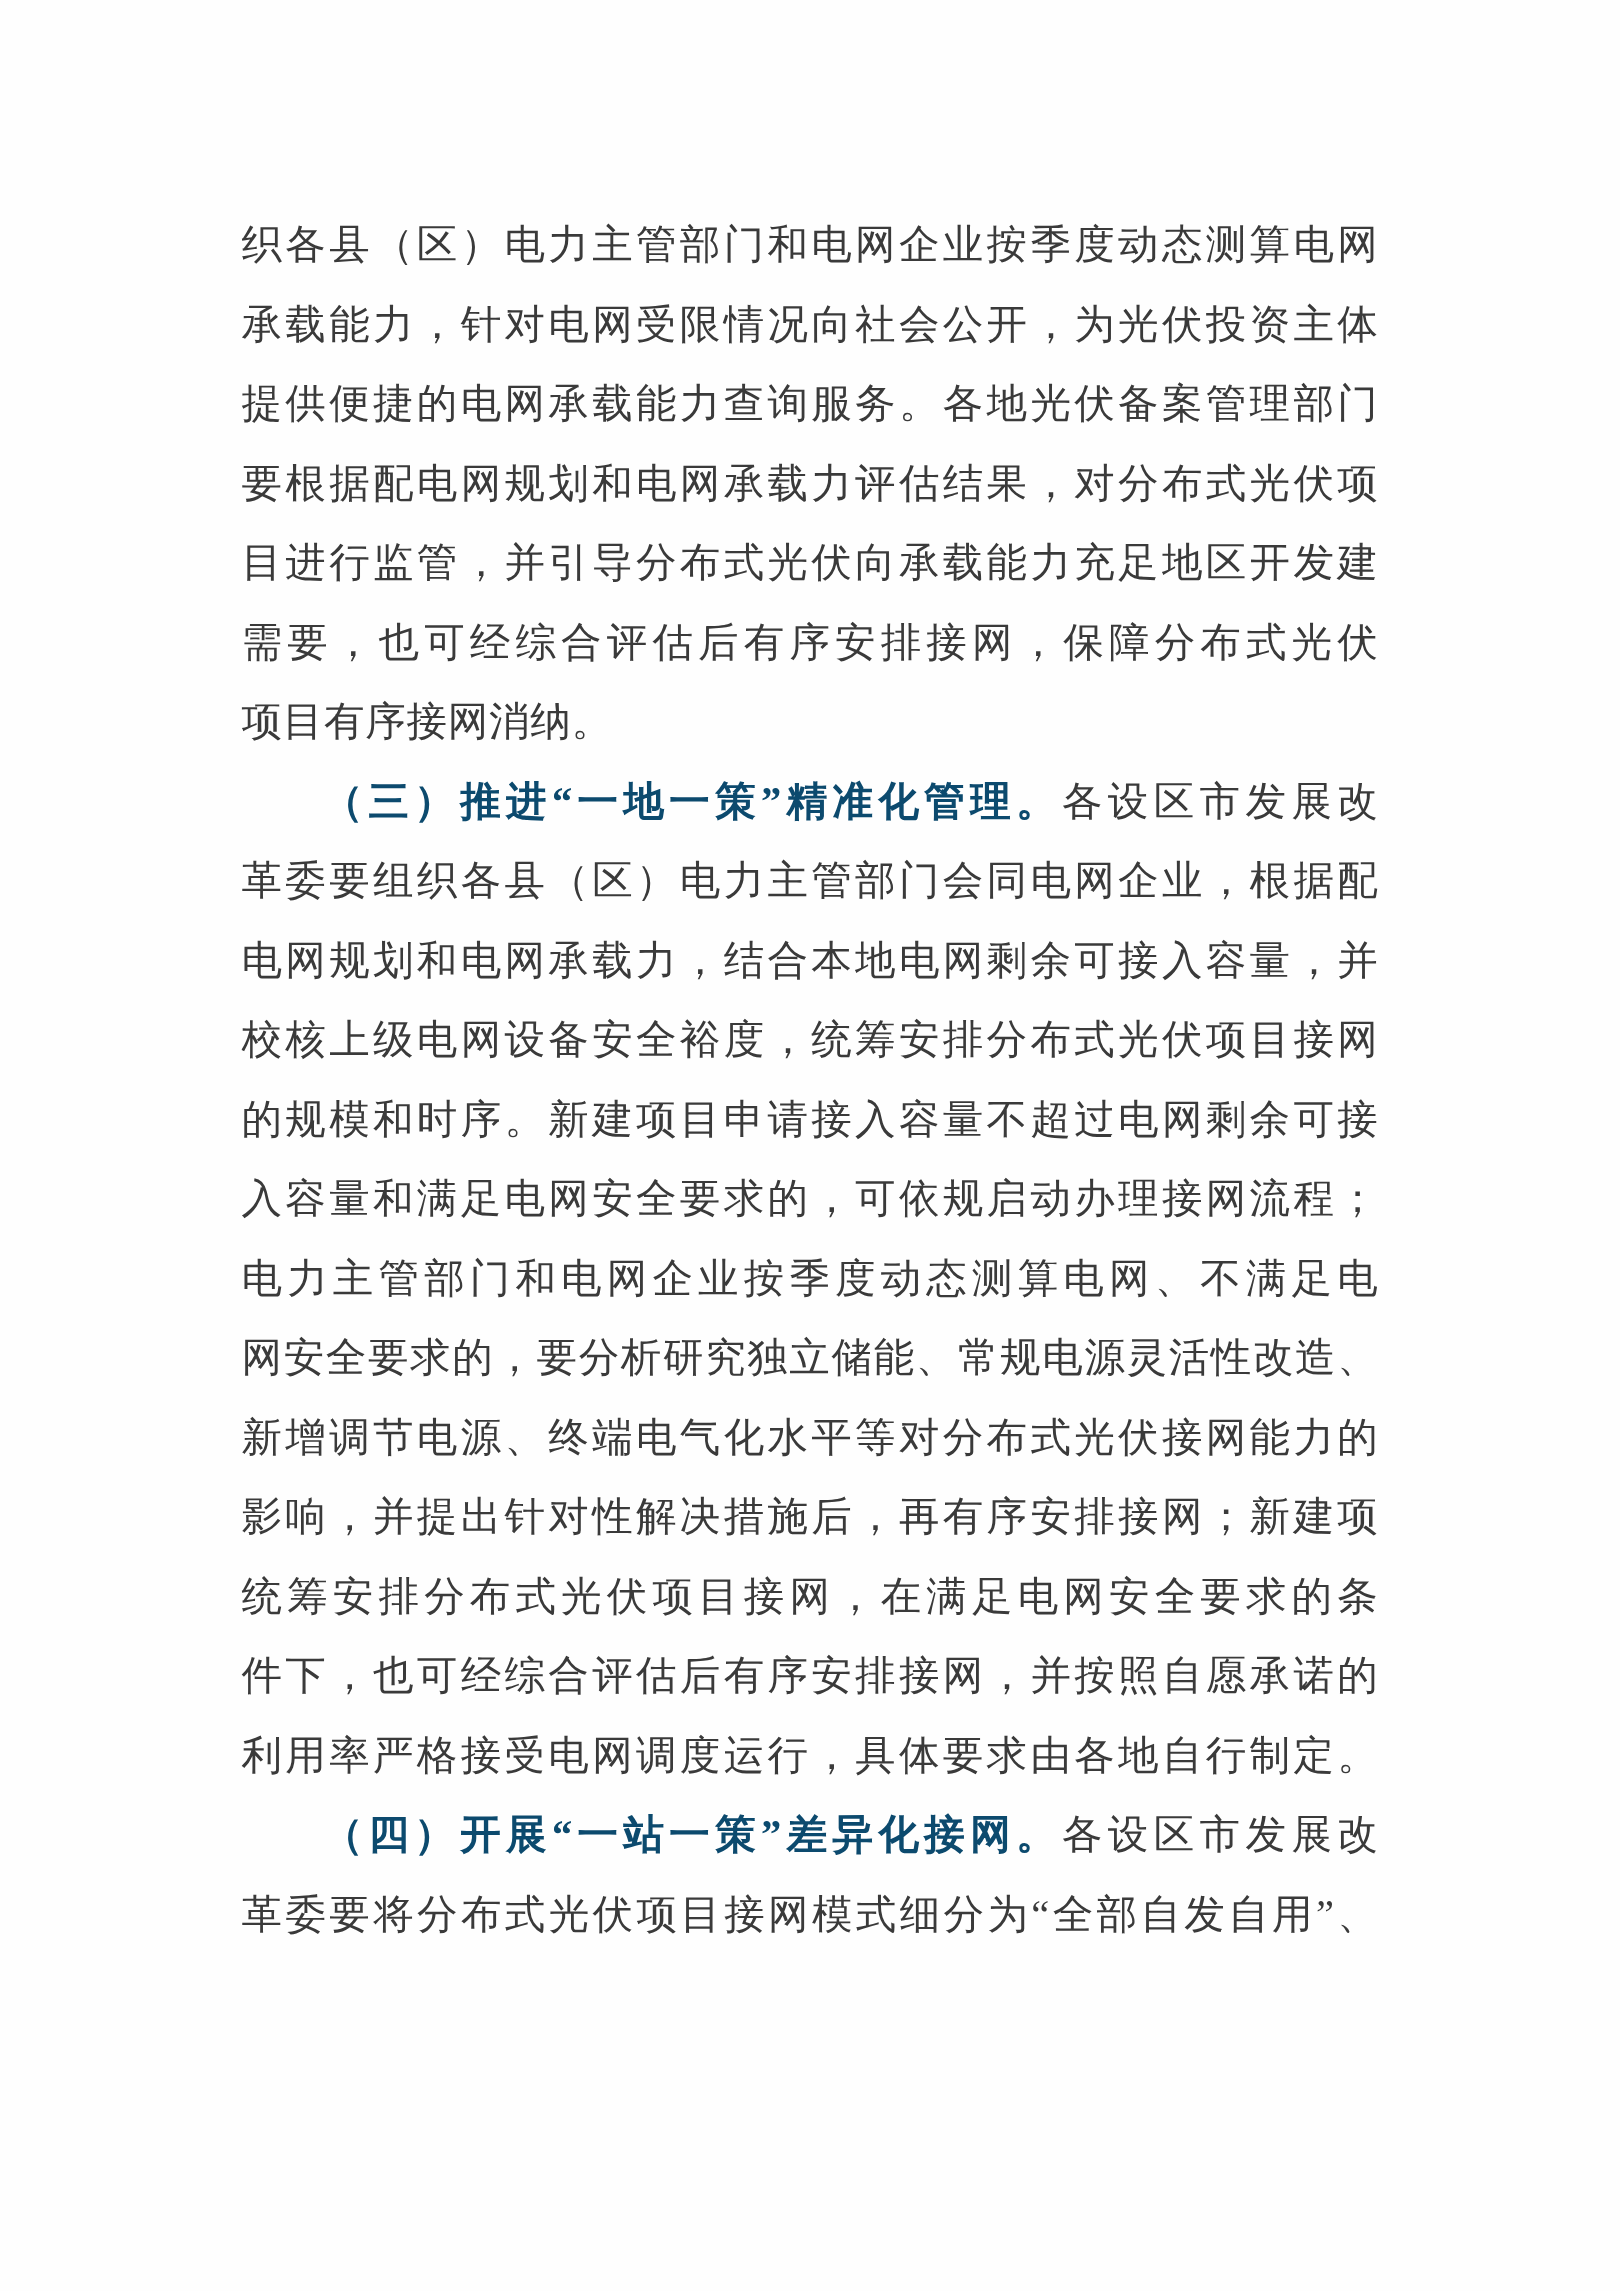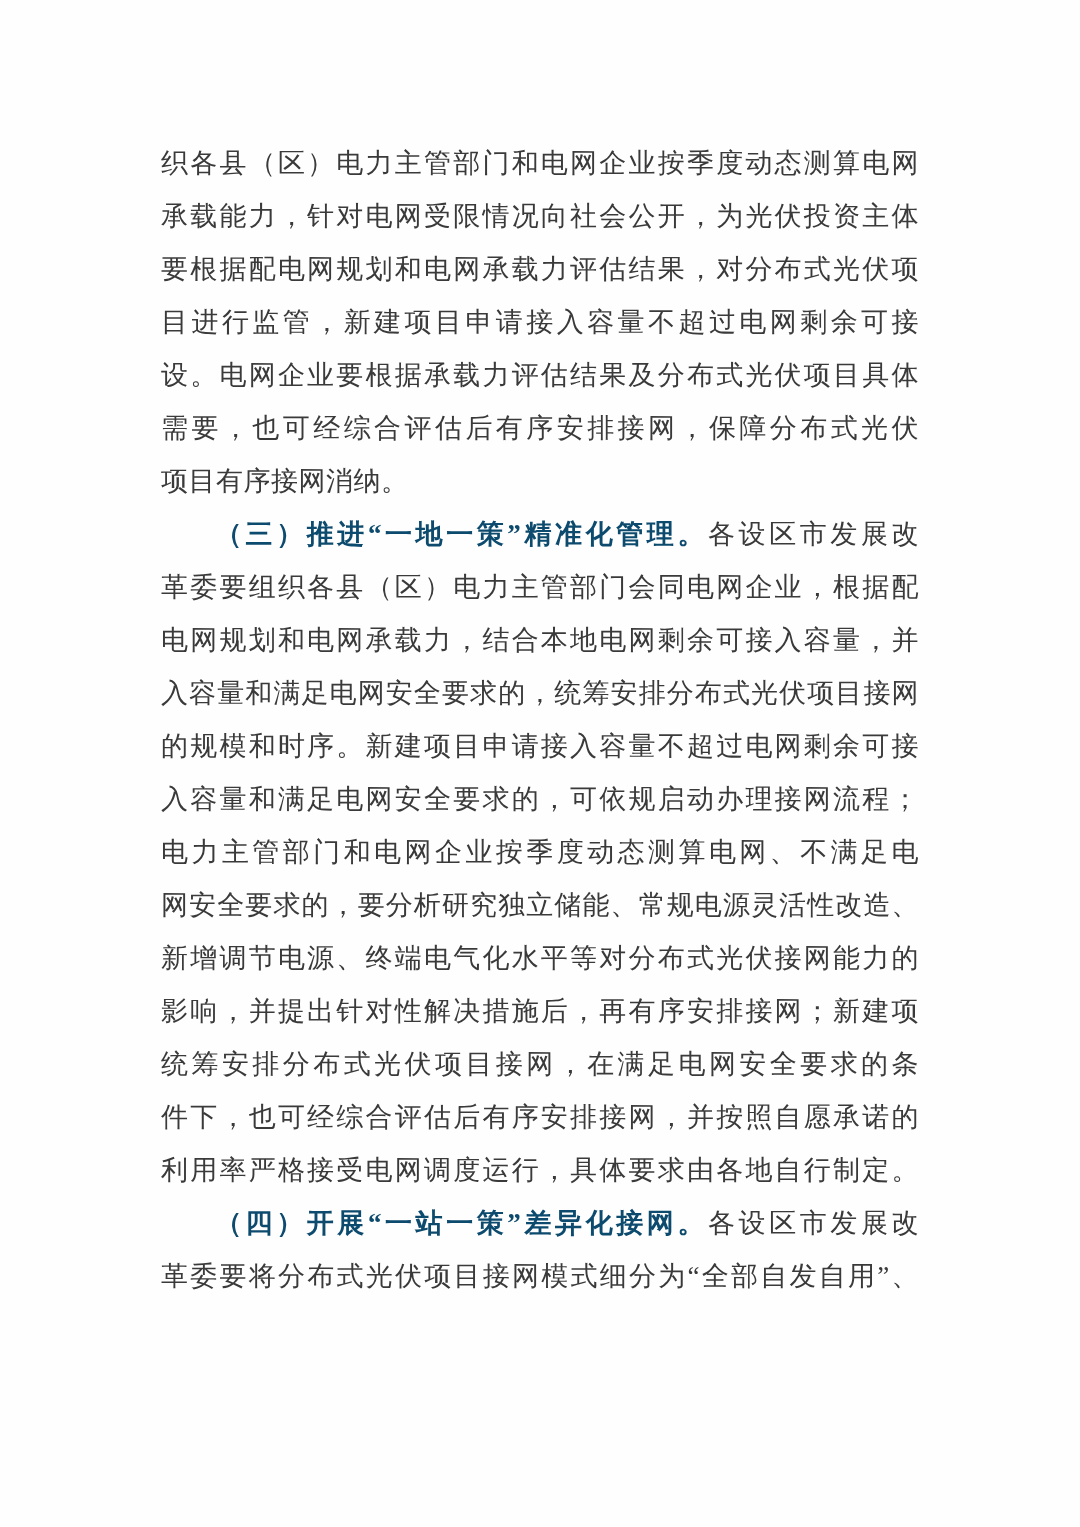--- a/index.html
+++ b/index.html
@@ -50,31 +50,31 @@
   }
 </style>
 </head>
 <body>
 
 <div class="page">
   <div class="doc-body">
       <div class="paragraph">
         <div class="line fill"><span class="seg">织各县（区）电力主管部门和电网企业按季度动态测算电网</span></div>
         <div class="line fill"><span class="seg">承载能力，针对电网受限情况向社会公开，为光伏投资主体</span></div>
+        <div class="line fill"><span class="seg">提供便捷的电网承载能力查询服务。各地光伏备案管理部门</span></div>
         <div class="line fill"><span class="seg">要根据配电网规划和电网承载力评估结果，对分布式光伏项</span></div>
-        <div class="line fill"><span class="seg">目进行监管，新建项目申请接入容量不超过电网剩余可接</span></div>
-        <div class="line fill"><span class="seg">设。电网企业要根据承载力评估结果及分布式光伏项目具体</span></div>
+        <div class="line fill"><span class="seg">目进行监管，并引导分布式光伏向承载能力充足地区开发建</span></div>
         <div class="line fill"><span class="seg">需要，也可经综合评估后有序安排接网，保障分布式光伏</span></div>
         <div class="line"><span class="seg">项目有序接网消纳。</span></div>
       </div>
       <div class="paragraph">
         <div class="line fill indent"><span class="seg bold">（三）推进“一地一策”精准化管理。</span><span class="seg">各设区市发展改</span></div>
         <div class="line fill"><span class="seg">革委要组织各县（区）电力主管部门会同电网企业，根据配</span></div>
         <div class="line fill"><span class="seg">电网规划和电网承载力，结合本地电网剩余可接入容量，并</span></div>
-        <div class="line fill"><span class="seg">入容量和满足电网安全要求的，统筹安排分布式光伏项目接网</span></div>
+        <div class="line fill"><span class="seg">校核上级电网设备安全裕度，统筹安排分布式光伏项目接网</span></div>
         <div class="line fill"><span class="seg">的规模和时序。新建项目申请接入容量不超过电网剩余可接</span></div>
         <div class="line fill"><span class="seg">入容量和满足电网安全要求的，可依规启动办理接网流程；</span></div>
         <div class="line fill"><span class="seg">电力主管部门和电网企业按季度动态测算电网、不满足电</span></div>
         <div class="line fill"><span class="seg">网安全要求的，要分析研究独立储能、常规电源灵活性改造、</span></div>
         <div class="line fill"><span class="seg">新增调节电源、终端电气化水平等对分布式光伏接网能力的</span></div>
         <div class="line fill"><span class="seg">影响，并提出针对性解决措施后，再有序安排接网；新建项</span></div>
         <div class="line fill"><span class="seg">统筹安排分布式光伏项目接网，在满足电网安全要求的条</span></div>
         <div class="line fill"><span class="seg">件下，也可经综合评估后有序安排接网，并按照自愿承诺的</span></div>
         <div class="line fill"><span class="seg">利用率严格接受电网调度运行，具体要求由各地自行制定。</span></div>
       </div>

